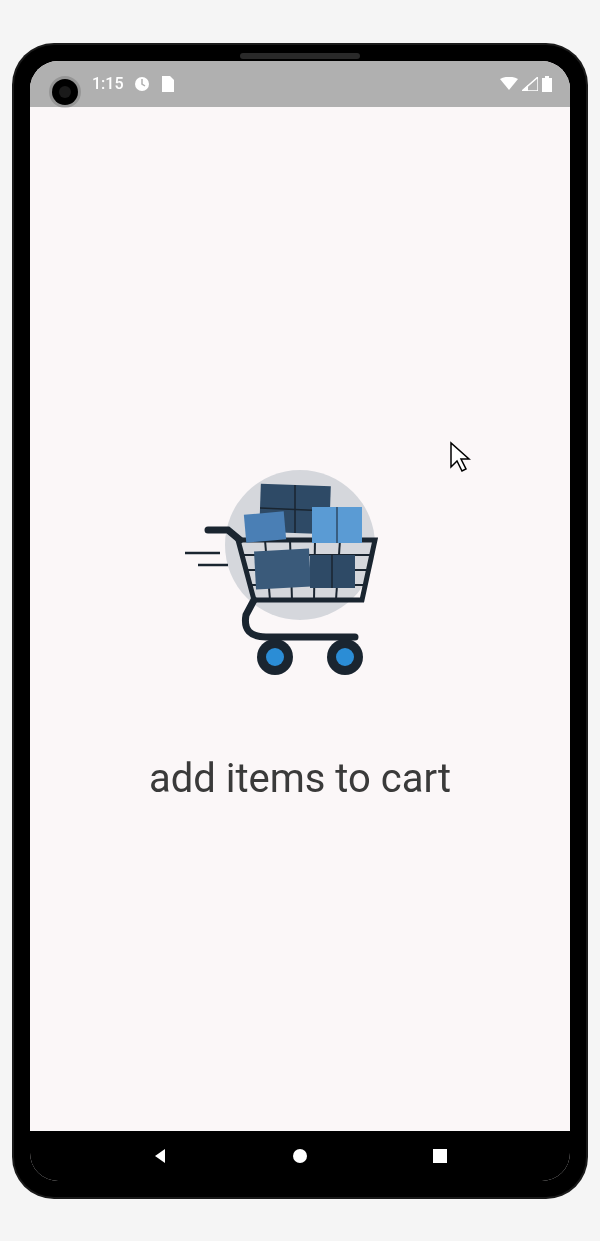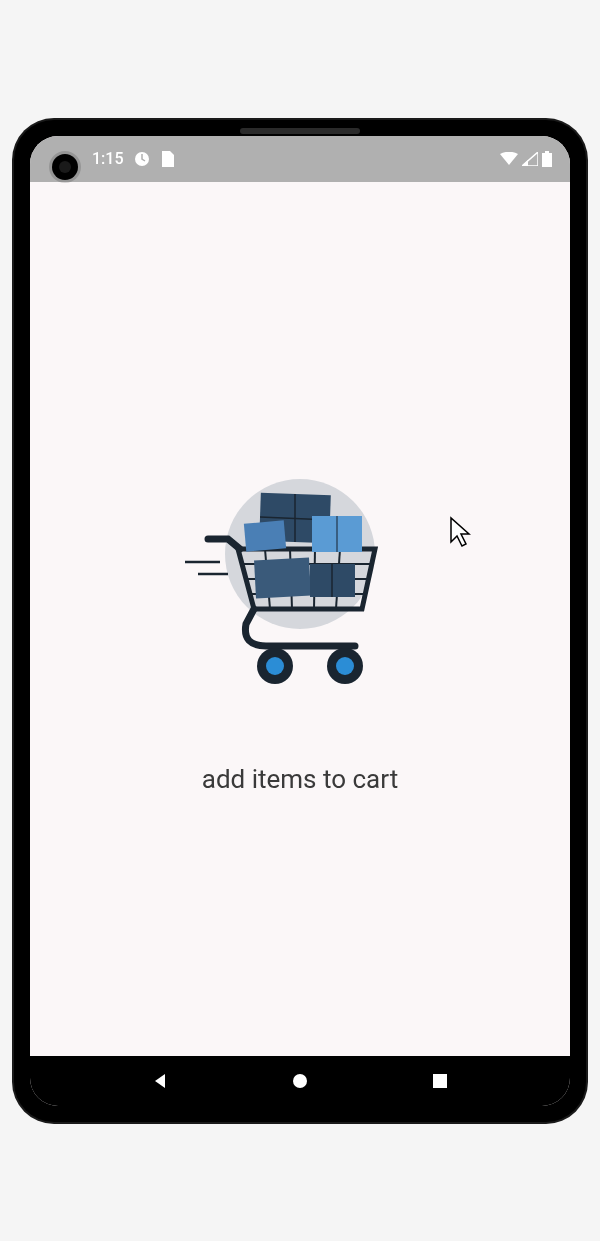--- a/index.html
+++ b/index.html
@@ -13,21 +13,21 @@
       height: 1241px;
       background: #f5f5f5;
       display: flex;
       align-items: center;
       justify-content: center;
       font-family: -apple-system, BlinkMacSystemFont, 'Segoe UI', Roboto, sans-serif;
     }
     
     .phone-frame {
       width: 572px;
-      height: 1002px;
+      height: 1152px;
       background: #000;
       border-radius: 40px;
       padding: 16px;
       position: relative;
       box-shadow: 0 0 0 2px #1a1a1a;
     }
     
     .phone-notch {
       position: absolute;
       top: 8px;
@@ -113,21 +113,21 @@
       gap: 60px;
     }
     
     .cart-illustration {
       width: 260px;
       height: 260px;
       position: relative;
     }
     
     .main-text {
-      font-size: 26px;
+      font-size: 40px;
       color: #3a3a3a;
       font-weight: 400;
       text-align: center;
     }
     
     .nav-bar {
       position: absolute;
       bottom: 0;
       left: 0;
       right: 0;

